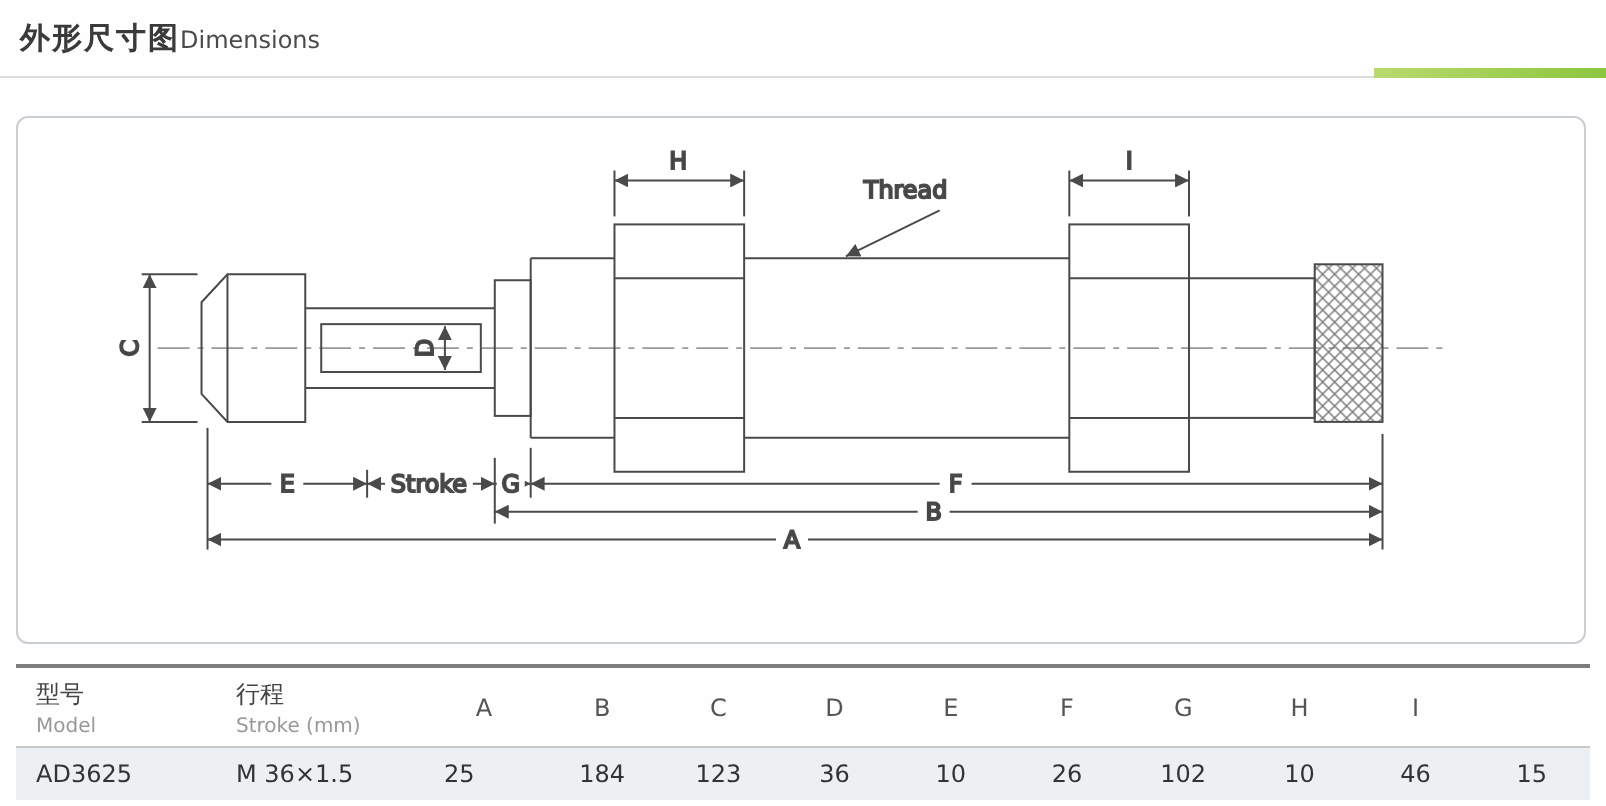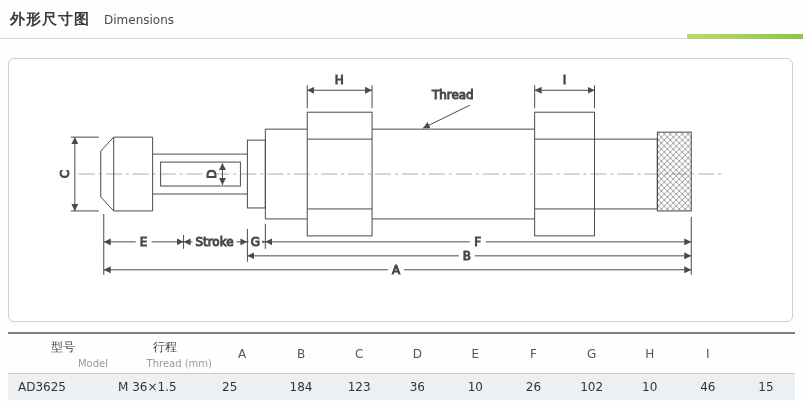--- a/index.html
+++ b/index.html
@@ -5,40 +5,40 @@
   html,body{margin:0;padding:0;}
   body{
     width:803px;height:403px;position:relative;overflow:hidden;
     background:#ffffff;color:#333;
     font-family:"DejaVu Sans","Liberation Sans",sans-serif;
   }
   .page{position:absolute;inset:0;background:#fefefe;}
 
   
   .header{position:absolute;top:0;left:0;width:803px;height:38px;border-bottom:1px solid #dcdcdc;}
-  .titles{display:flex;align-items:baseline;gap:14px;padding:10px 0 0 10px;}
+  .titles{display:flex;align-items:baseline;padding:10px 0 0 10px;}
   .title-cn{font-size:15px;font-weight:bold;color:#3a3a3a;letter-spacing:1px;}
   .title-en{font-size:12px;font-weight:normal;color:#4a4a4a;}
   .accent-bar{position:absolute;top:34px;right:0;width:116px;height:5px;
     background:linear-gradient(90deg,#b9da6e,#8cc63f);}
 
   
   .panel{position:absolute;top:58px;left:8px;width:785px;height:264px;
     border:1px solid #c9ced4;border-radius:6px;background:#ffffff;box-sizing:border-box;}
   .panel svg{position:absolute;inset:0;width:100%;height:100%;}
   .draw-stroke{stroke:#4a4a4a;stroke-width:1;fill:none;}
   text.dim{font-size:12px;fill:#333;font-family:"DejaVu Sans","Liberation Sans",sans-serif;}
 
   
   .spec-table{position:absolute;left:8px;top:332px;width:787px;border-top:2px solid #7d7d7d;}
   .thead{display:grid;grid-template-columns:100px 104px 60px repeat(9,1fr);
     border-bottom:1px solid #c9c9c9;padding:5px 0 4px 0;}
   .th{padding-left:10px;}
-  .th .cn{font-size:12px;color:#444;text-align:center;}
-  .th .en{font-size:10px;color:#999;margin-top:2px;text-align:right;}
+  .th .cn{font-size:12px;color:#444;}
+  .th .en{font-size:10px;color:#999;margin-top:2px;}
   .th-letter{display:flex;align-items:center;justify-content:center;font-size:12px;color:#555;}
   .trow{display:grid;grid-template-columns:100px 104px 60px repeat(9,1fr);
     background:#edf0f3;height:26px;align-items:center;font-size:12px;color:#333;}
   .td{padding-left:10px;}
   .td-num{text-align:center;}
 </style>
 </head>
 <body>
 
 <div class="page">
@@ -166,21 +166,21 @@
   </div>
 
   <div class="spec-table">
     <div class="thead">
       <div class="th">
         <div class="cn">型号</div>
         <div class="en">Model</div>
       </div>
       <div class="th">
         <div class="cn">行程</div>
-        <div class="en">Thread (mm)</div>
+        <div class="en">Stroke (mm)</div>
       </div>
       <div class="th-letter">A</div>
       <div class="th-letter">B</div>
       <div class="th-letter">C</div>
       <div class="th-letter">D</div>
       <div class="th-letter">E</div>
       <div class="th-letter">F</div>
       <div class="th-letter">G</div>
       <div class="th-letter">H</div>
       <div class="th-letter">I</div>

